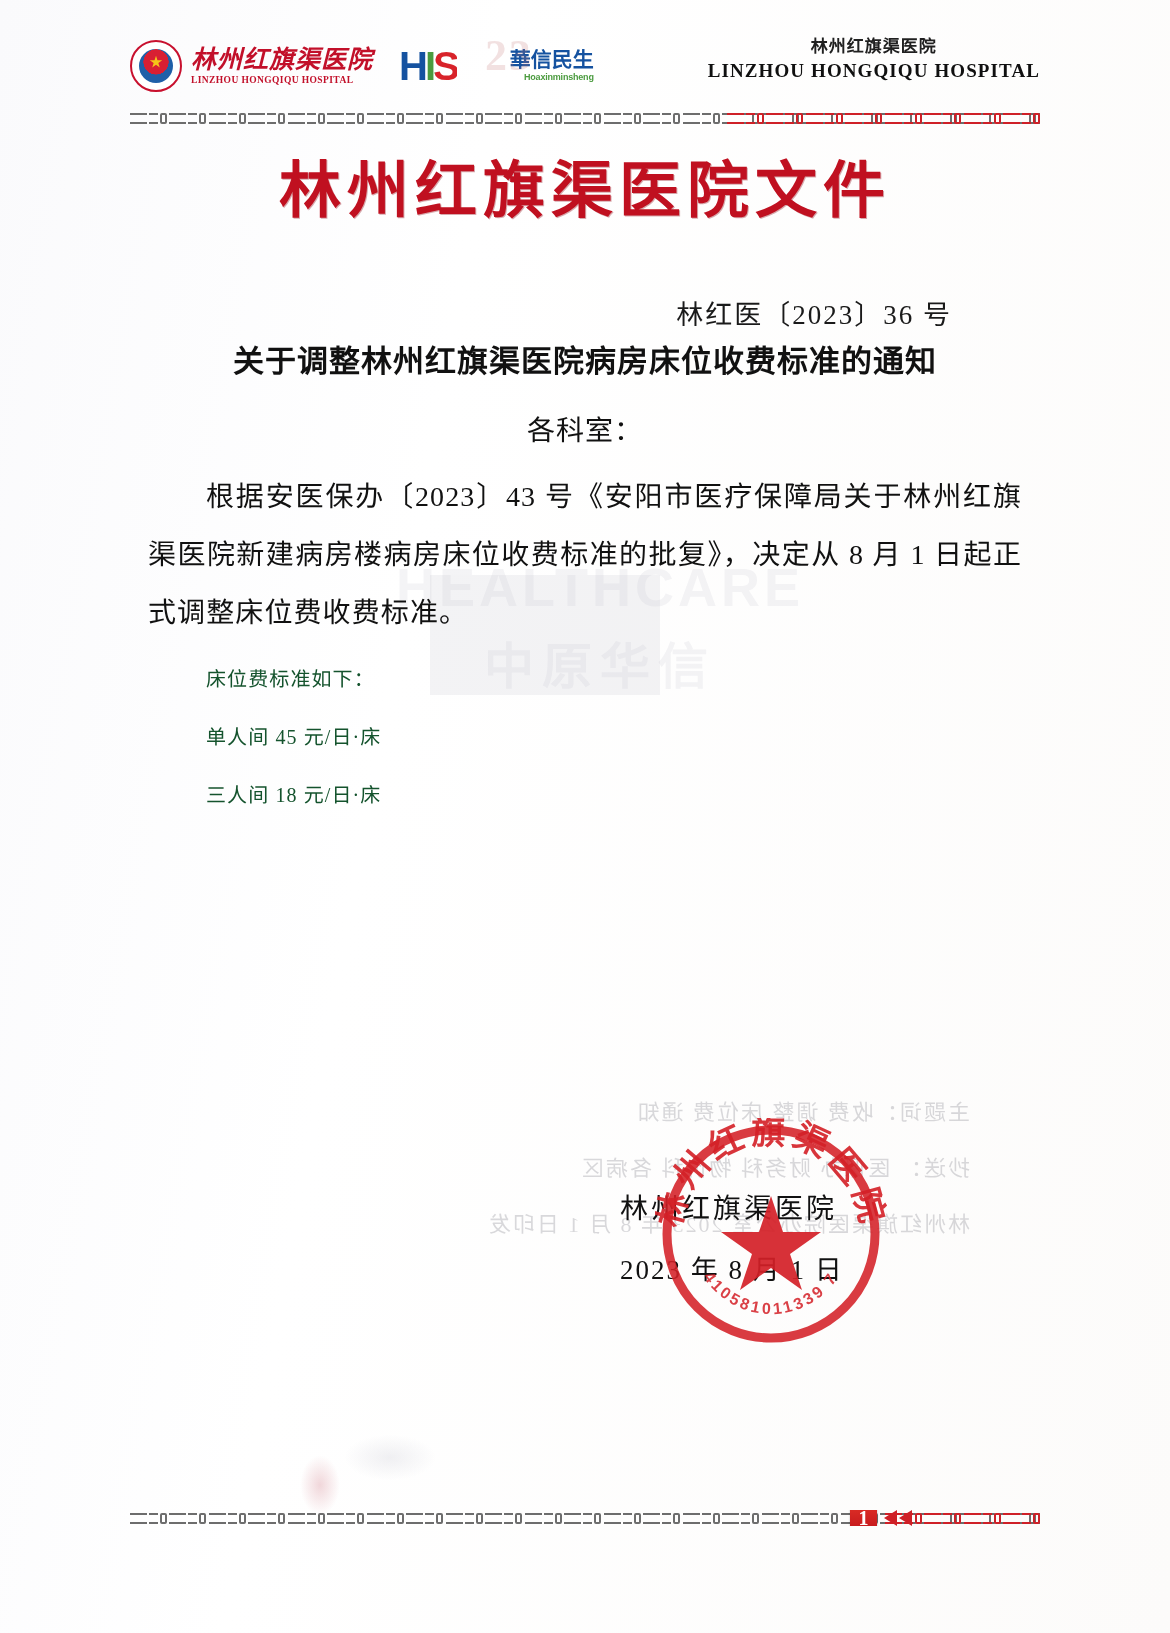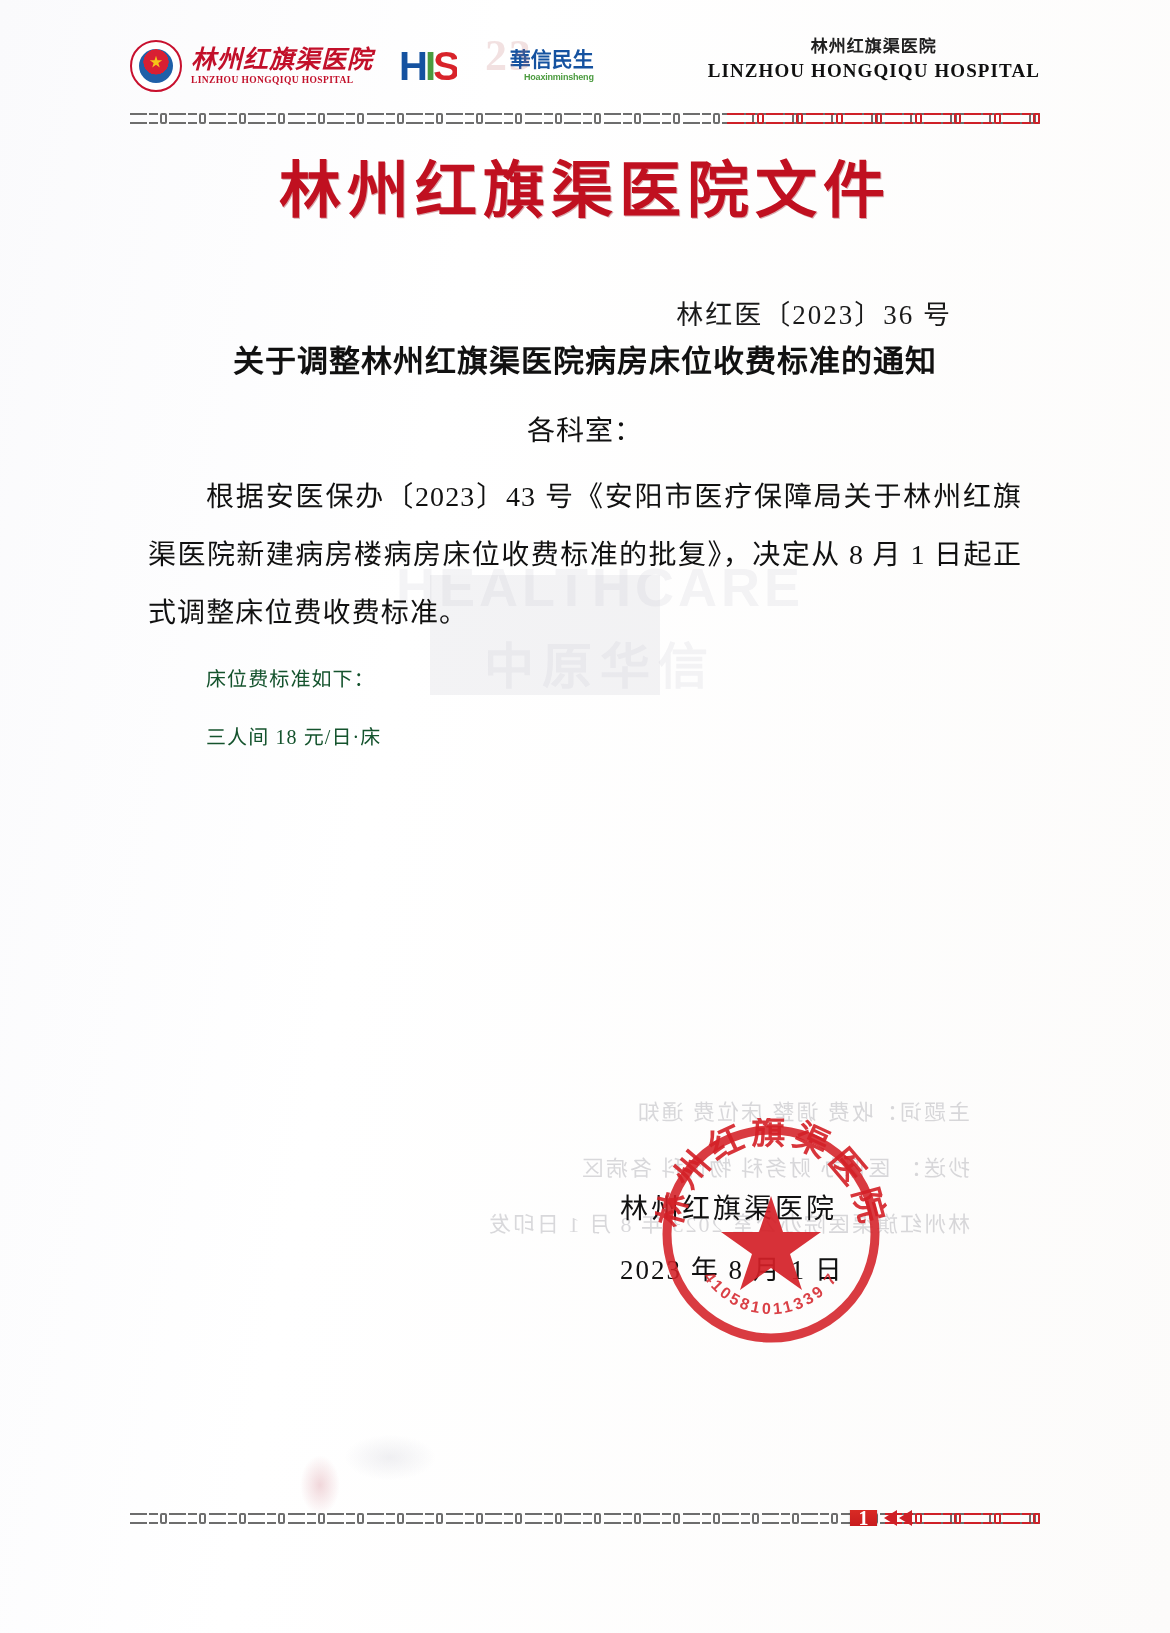--- a/index.html
+++ b/index.html
@@ -573,20 +573,21 @@
   <div class="wm-block"></div>
   <div class="watermark">
     <div class="wm-en">HEALTHCARE</div>
     <div class="wm-cn">中原华信</div>
   </div>
 
   <div class="body-wrap">
     <div class="salutation">各科室：</div>
     <div class="para">根据安医保办〔2023〕43 号《安阳市医疗保障局关于林州红旗渠医院新建病房楼病房床位收费标准的批复》，决定从 8 月 1 日起正式调整床位费收费标准。</div>
     <div class="list-line list-head">床位费标准如下：</div>
+    <div class="list-line">单人间 45 元/日·床</div>
     <div class="list-line">三人间 18 元/日·床</div>
   </div>
 
   <div class="showthrough">
     <div>主题词：收费 调整 床位费 通知</div>
     <div>抄送：  医保办 财务科 物价科 各病区</div>
     <div>林州红旗渠医院办公室            2023 年 8 月 1 日印发</div>
   </div>
 
   <div class="signature">林州红旗渠医院</div>

